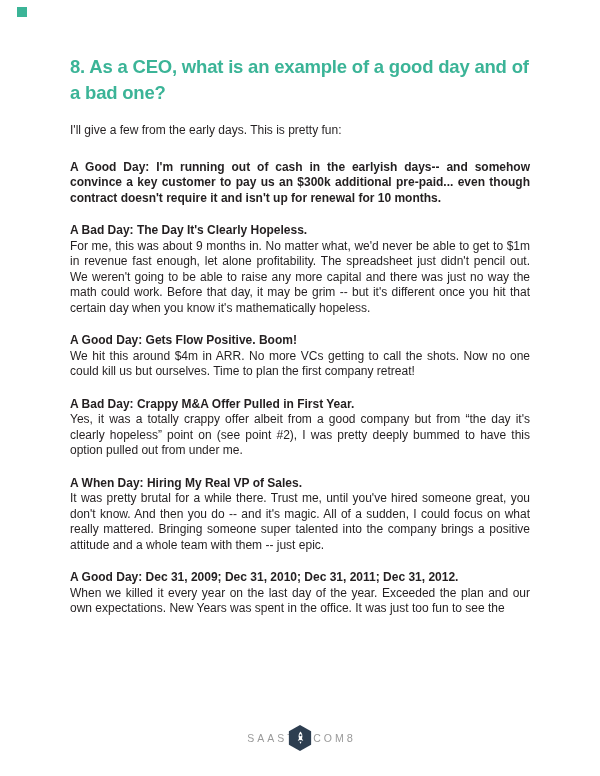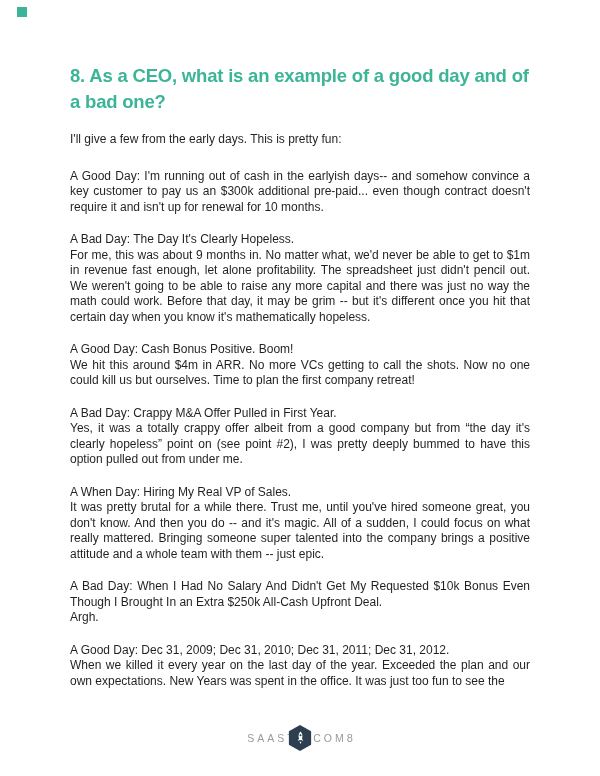--- a/index.html
+++ b/index.html
@@ -16,21 +16,21 @@
     position: absolute;
     left: 17px;
     top: 7px;
     width: 10px;
     height: 10px;
     background: #3bb497;
   }
   .content {
     position: absolute;
     left: 70px;
-    top: 63px;
+    top: 54px;
     width: 460px;
   }
   .heading {
     color: #3bb497;
     font-size: 18.5px;
     line-height: 1.38;
     font-weight: 700;
     letter-spacing: -0.2px;
     margin: 0 0 18px 0;
   }
@@ -40,21 +40,21 @@
     margin: 0 0 21px 0;
   }
   .section {
     font-size: 12px;
     line-height: 15.5px;
     margin: 0 0 17px 0;
     text-align: justify;
   }
   .section .lead {
     display: block;
-    font-weight: 400;
+    font-weight: 700;
   }
   .footer {
     position: absolute;
     left: 70px;
     right: 70px;
     bottom: 25px;
     height: 26px;
     display: flex;
     align-items: center;
     justify-content: center;
@@ -99,38 +99,34 @@
     <p class="section">
       <strong class="lead">A Good Day: I'm running out of cash in the earlyish days-- and somehow convince a key customer to pay us an $300k additional pre-paid... even though contract doesn't require it and isn't up for renewal for 10 months.</strong>
     </p>
 
     <p class="section">
       <strong class="lead">A Bad Day: The Day It's Clearly Hopeless.</strong>
       <span>For me, this was about 9 months in. No matter what, we'd never be able to get to $1m in revenue fast enough, let alone profitability. The spreadsheet just didn't pencil out. We weren't going to be able to raise any more capital and there was just no way the math could work. Before that day, it may be grim -- but it's different once you hit that certain day when you know it's mathematically hopeless.</span>
     </p>
 
     <p class="section">
-      <strong class="lead">A Good Day: Cash Bonus Positive. Boom!</strong>
+      <strong class="lead">A Good Day: Gets Flow Positive. Boom!</strong>
       <span>We hit this around $4m in ARR. No more VCs getting to call the shots. Now no one could kill us but ourselves. Time to plan the first company retreat!</span>
     </p>
 
     <p class="section">
       <strong class="lead">A Bad Day: Crappy M&amp;A Offer Pulled in First Year.</strong>
       <span>Yes, it was a totally crappy offer albeit from a good company but from “the day it's clearly hopeless” point on (see point #2), I was pretty deeply bummed to have this option pulled out from under me.</span>
     </p>
 
     <p class="section">
       <strong class="lead">A When Day: Hiring My Real VP of Sales.</strong>
       <span>It was pretty brutal for a while there. Trust me, until you've hired someone great, you don't know. And then you do -- and it's magic. All of a sudden, I could focus on what really mattered. Bringing someone super talented into the company brings a positive attitude and a whole team with them -- just epic.</span>
     </p>
 
-    <p class="section">
-      <strong class="lead">A Bad Day: When I Had No Salary And Didn't Get My Requested $10k Bonus Even Though I Brought In an Extra $250k All-Cash Upfront Deal.</strong>
-      <span>Argh.</span>
-    </p>
 
     <p class="section">
       <strong class="lead">A Good Day: Dec 31, 2009; Dec 31, 2010; Dec 31, 2011; Dec 31, 2012.</strong>
       <span>When we killed it every year on the last day of the year. Exceeded the plan and our own expectations. New Years was spent in the office. It was just too fun to see the</span>
     </p>
 
   </div>
 
   <div class="footer">
     <span class="footer-site">SAASTR.COM</span>

